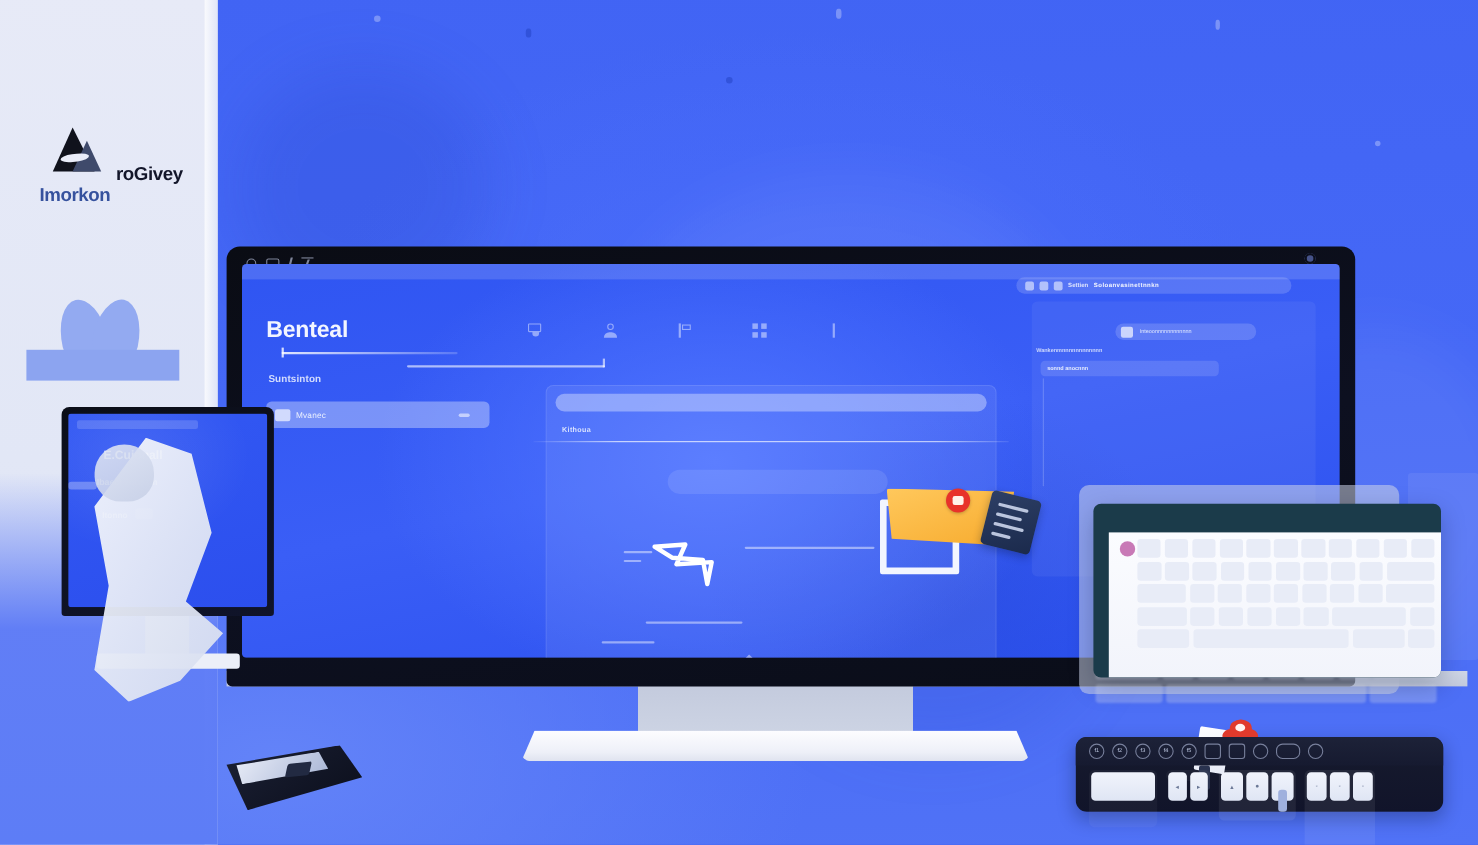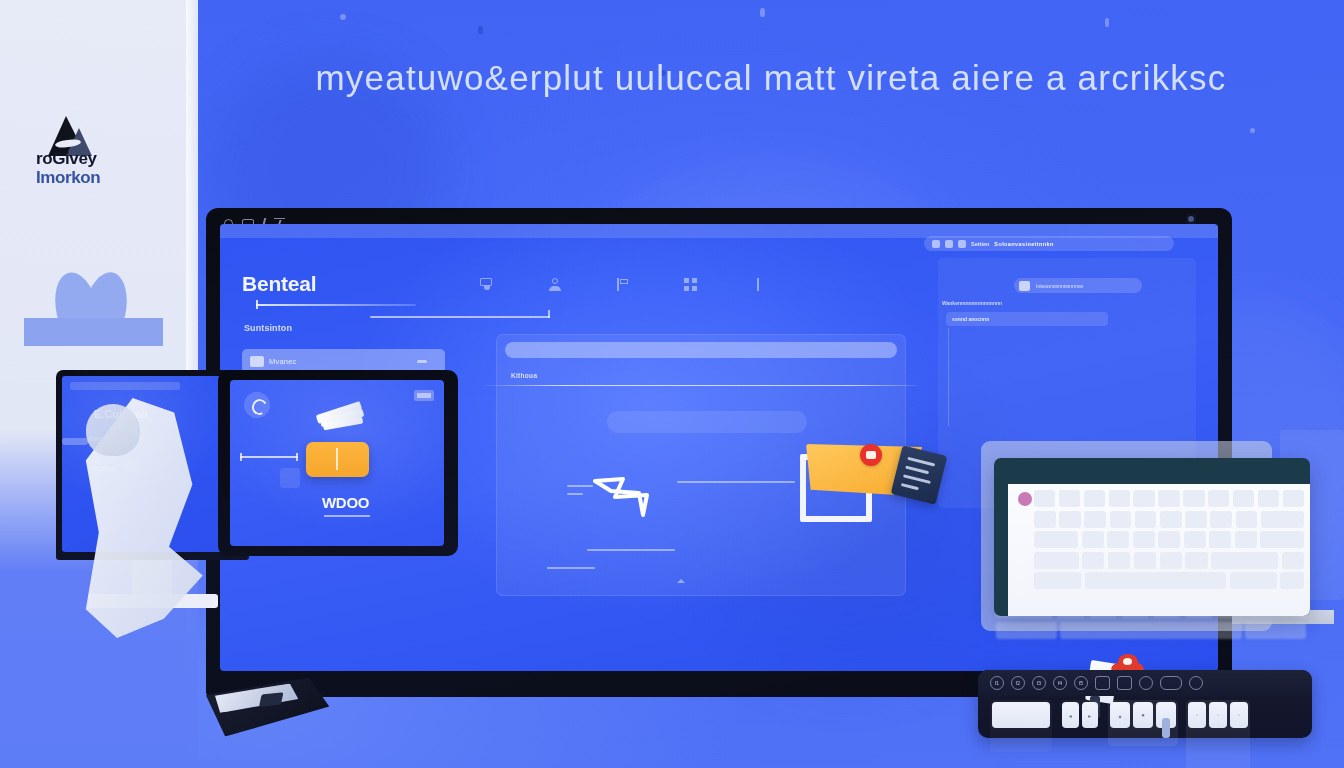--- a/index.html
+++ b/index.html
@@ -53,37 +53,37 @@
     border-left:13px solid transparent; border-right:13px solid transparent;
     border-bottom:28px solid #3f4a6b;
   }
   .logo-mark .m3{
     position:absolute; left:11px; bottom:9px; width:26px; height:7px;
     border-radius:50%/60%; background:#e9ecf8;
     transform:rotate(-7deg);
   }
   .logo-t1{
     margin-top:-7px; font-size:17px; font-weight:700; color:#13162a;
-    letter-spacing:-.4px; filter:blur(.45px);
+    letter-spacing:-.4px; filter:blur(.45px);text-align:right;
   }
   .logo-t2{
     font-size:17px; font-weight:700; color:#36529e;
     letter-spacing:-.4px; filter:blur(.5px); margin-top:-1px;
   }
 
   
   .plant{ position:absolute; left:24px; top:278px; width:140px; height:68px; }
   .leaf{ position:absolute; bottom:18px; width:42px; height:56px;
          background:#93aaf1; border-radius:50% 50% 46% 46%/70% 70% 30% 30%; }
   .leaf.l1{ left:30px; transform:rotate(-13deg); }
   .leaf.l2{ left:62px; transform:rotate(12deg); }
   .pot{ position:absolute; left:0; bottom:0; width:139px; height:28px; background:#8ca4f0; }
 
   
-  .monitor{ position:absolute; left:206px; top:208px; width:1026px; height:489px; }
+  .monitor{ position:absolute; left:206px; top:224px; width:1026px; height:400px; }
   .monitor-bezel{
     position:absolute; inset:0; border-radius:12px 12px 5px 5px;
     background:linear-gradient(170deg,#0a0c14 0%,#0d1020 55%,#0a0d18 100%);
     padding:14px 14px 26px 14px;
   }
   .monitor-topbar{
     position:absolute; left:18px; top:4px; height:22px; display:flex; align-items:center; gap:9px;
   }
   .mt-ico{ opacity:.62; }
   .mt-ico.r{ width:9px; height:9px; border:1.4px solid #c9d2ef; border-radius:50%; }
@@ -530,21 +530,20 @@
     </div>
     <div class="plant">
       <div class="leaf l1"></div>
         <div class="leaf l2"></div>
         <div class="pot"></div>
     </div>
     <div class="lp-fade"></div>
   </div>
 
   <div class="headline">
-    <div class="h2">myeatuwo&amp;erplut uuluccal matt vireta  aiere a arcrikksc</div>
   </div>
 
   <div class="stand-shelf"></div>
   <div class="stand-neck"></div>
   <div class="stand-base"></div>
 
   <div class="monitor">
     <div class="monitor-bezel">
       <div class="monitor-topbar">
         <span class="mt-ico r"></span>
@@ -645,38 +644,20 @@
         <div class="tl-top"></div>
         <div class="tl-h">E.Cuionall</div>
         <div class="tl-pill"></div>
         <div class="tl-s1">Ibaecl 7ouesm</div>
         <div class="tl-s2">Itonno</div>
         <div class="tl-chip"></div>
       </div>
     </div>
   </div>
 
-  <div class="tablet-f">
-    <div class="bz">
-      <div class="scr">
-        <div class="tf-logo"></div>
-        <div class="tf-badge"></div>
-        <div class="tf-papers">
-            <i></i>
-            <i></i>
-            <i></i>
-          </div>
-        <div class="tf-ghost1"></div>
-        <div class="tf-card"></div>
-        <div class="tf-arrow"></div>
-        <div class="tf-amount">WDOO</div>
-        <div class="tf-underline"></div>
-      </div>
-    </div>
-  </div>
 
   <div class="envelope">
     <div class="env-back"></div>
     <div class="env-flap"></div>
     <div class="env-doc">
         <i></i>
         <i></i>
         <i></i>
         <i></i>
       </div>

